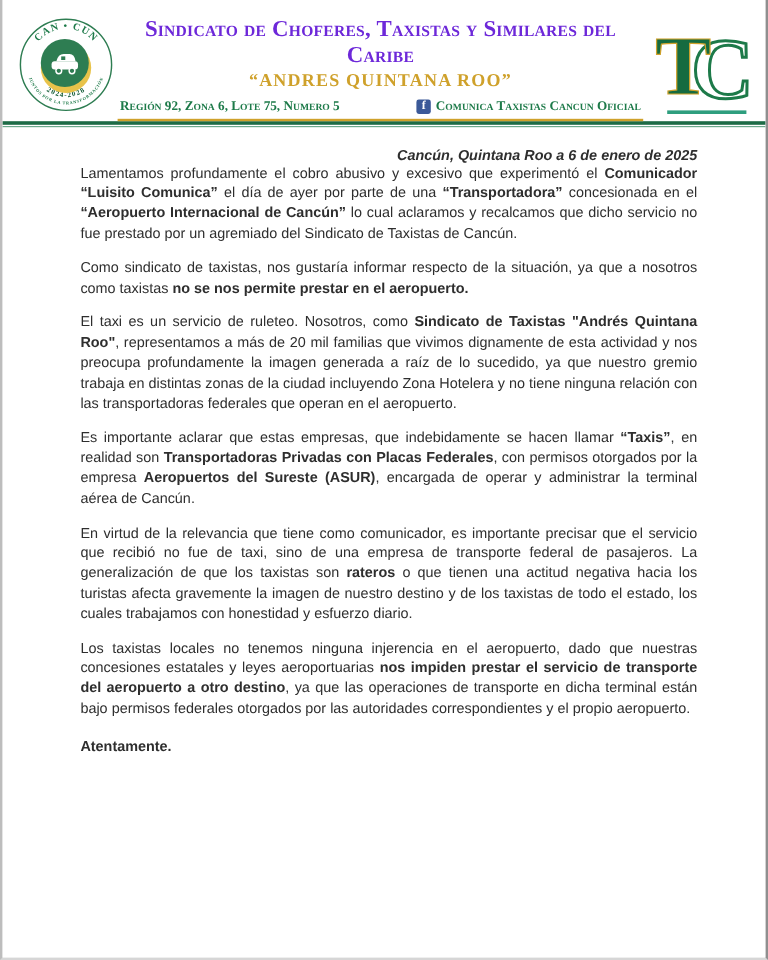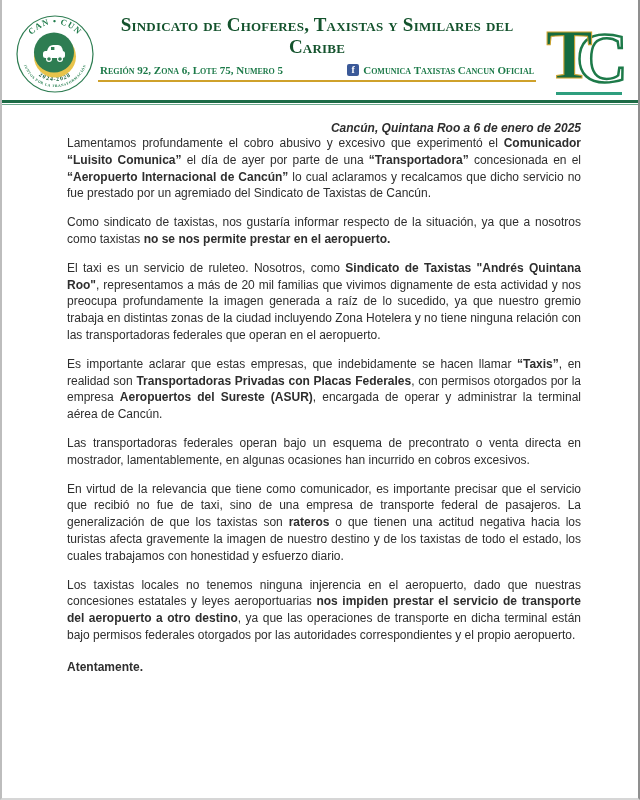--- a/index.html
+++ b/index.html
@@ -8,21 +8,21 @@
     background:#fff;overflow:hidden;
     border-left:2px solid #bdbdbd;border-right:2px solid #8f8f8f;border-bottom:2px solid #d6d6d6;
     font-family:"Liberation Sans",sans-serif;color:#2e2e2e;
   }
   
   .hdr{display:flex;align-items:flex-start;padding:12px 6px 0 10px;}
   .seal{width:86px;flex:0 0 86px;display:flex;justify-content:center;padding-top:2px;}
   .hdr-center{flex:1;min-width:0;padding-top:2px;}
   .org-name{
     font-family:"Liberation Serif",serif;font-variant:small-caps;font-weight:bold;
-    font-size:19px;color:#14532d;text-align:center;letter-spacing:.2px;line-height:1.15;
+    font-size:19px;color:#6d28d9;text-align:center;letter-spacing:.2px;line-height:1.15;
   }
   .org-subtitle{
     font-family:"Liberation Serif",serif;font-weight:bold;font-size:15px;color:#cfa12b;
     text-align:center;letter-spacing:1px;margin-top:2px;
   }
   .addr-row{
     display:flex;justify-content:space-between;align-items:flex-start;margin-top:6px;padding:0 2px;
   }
   .address{
     font-family:"Liberation Serif",serif;font-variant:small-caps;font-weight:bold;
@@ -89,20 +89,21 @@
           <rect x="-12" y="-3" width="22" height="7" rx="2.5" fill="#ffffff"></rect>
           <rect x="-4" y="-7" width="3.4" height="3" fill="#2e7d52"></rect>
           <circle cx="-6" cy="5" r="2.4" fill="#2e7d52" stroke="#ffffff" stroke-width="1.2"></circle>
           <circle cx="5" cy="5" r="2.4" fill="#2e7d52" stroke="#ffffff" stroke-width="1.2"></circle>
         </g>
       </svg>
     </div>
 
     <div class="hdr-center">
       <div class="org-name">Sindicato de Choferes, Taxistas y Similares del Caribe</div>
+      <div class="org-subtitle">“ANDRES QUINTANA ROO”</div>
       <div class="addr-row">
         <span class="address">Región 92, Zona 6, Lote 75, Numero 5</span>
         <span class="fb">
           <span class="fb-icon">f</span>
           <span class="fb-label">Comunica Taxistas Cancun Oficial</span>
         </span>
       </div>
       <div class="gold-rule"></div>
     </div>
 
@@ -118,21 +119,20 @@
   <div class="green-rule"></div>
 
   <main class="doc">
     <div class="dateline">Cancún, Quintana Roo a 6 de enero de 2025</div>
 
     <div id="paragraphs">
         <p class="para"><span>Lamentamos profundamente el cobro abusivo y excesivo que experimentó el </span><span class="b">Comunicador “Luisito Comunica”</span><span> el día de ayer por parte de una </span><span class="b">“Transportadora”</span><span> concesionada en el </span><span class="b">“Aeropuerto Internacional de Cancún”</span><span> lo cual aclaramos y recalcamos que dicho servicio no fue prestado por un agremiado del Sindicato de Taxistas de Cancún.</span></p>
         <p class="para"><span>Como sindicato de taxistas, nos gustaría informar respecto de la situación, ya que a nosotros como taxistas </span><span class="b">no se nos permite prestar en el aeropuerto.</span></p>
         <p class="para"><span>El taxi es un servicio de ruleteo. Nosotros, como </span><span class="b">Sindicato de Taxistas "Andrés Quintana Roo"</span><span>, representamos a más de 20 mil familias que vivimos dignamente de esta actividad y nos preocupa profundamente la imagen generada a raíz de lo sucedido, ya que nuestro gremio trabaja en distintas zonas de la ciudad incluyendo Zona Hotelera y no tiene ninguna relación con las transportadoras federales que operan en el aeropuerto.</span></p>
         <p class="para"><span>Es importante aclarar que estas empresas, que indebidamente se hacen llamar </span><span class="b">“Taxis”</span><span>, en realidad son </span><span class="b">Transportadoras Privadas con Placas Federales</span><span>, con permisos otorgados por la empresa </span><span class="b">Aeropuertos del Sureste (ASUR)</span><span>, encargada de operar y administrar la terminal aérea de Cancún.</span></p>
-        <p class="para"><span>Las transportadoras federales operan bajo un esquema de precontrato o venta directa en mostrador, lamentablemente, en algunas ocasiones han incurrido en cobros excesivos.</span></p>
         <p class="para"><span>En virtud de la relevancia que tiene como comunicador, es importante precisar que el servicio que recibió no fue de taxi, sino de una empresa de transporte federal de pasajeros.  La generalización de que los taxistas son </span><span class="b">rateros</span><span> o que tienen una actitud negativa hacia los turistas afecta gravemente la imagen de nuestro destino y de los taxistas de todo el estado, los cuales trabajamos con honestidad y esfuerzo diario.</span></p>
         <p class="para"><span>Los taxistas locales no tenemos ninguna injerencia en el aeropuerto, dado que nuestras concesiones estatales y leyes aeroportuarias </span><span class="b">nos impiden prestar el servicio de transporte del aeropuerto a otro destino</span><span>, ya que las operaciones de transporte en dicha terminal están bajo permisos federales otorgados por las autoridades correspondientes y el propio aeropuerto.</span></p>
       </div>
 
     <p class="closing">Atentamente.</p>
 
   </main>
 
 </div>
 

